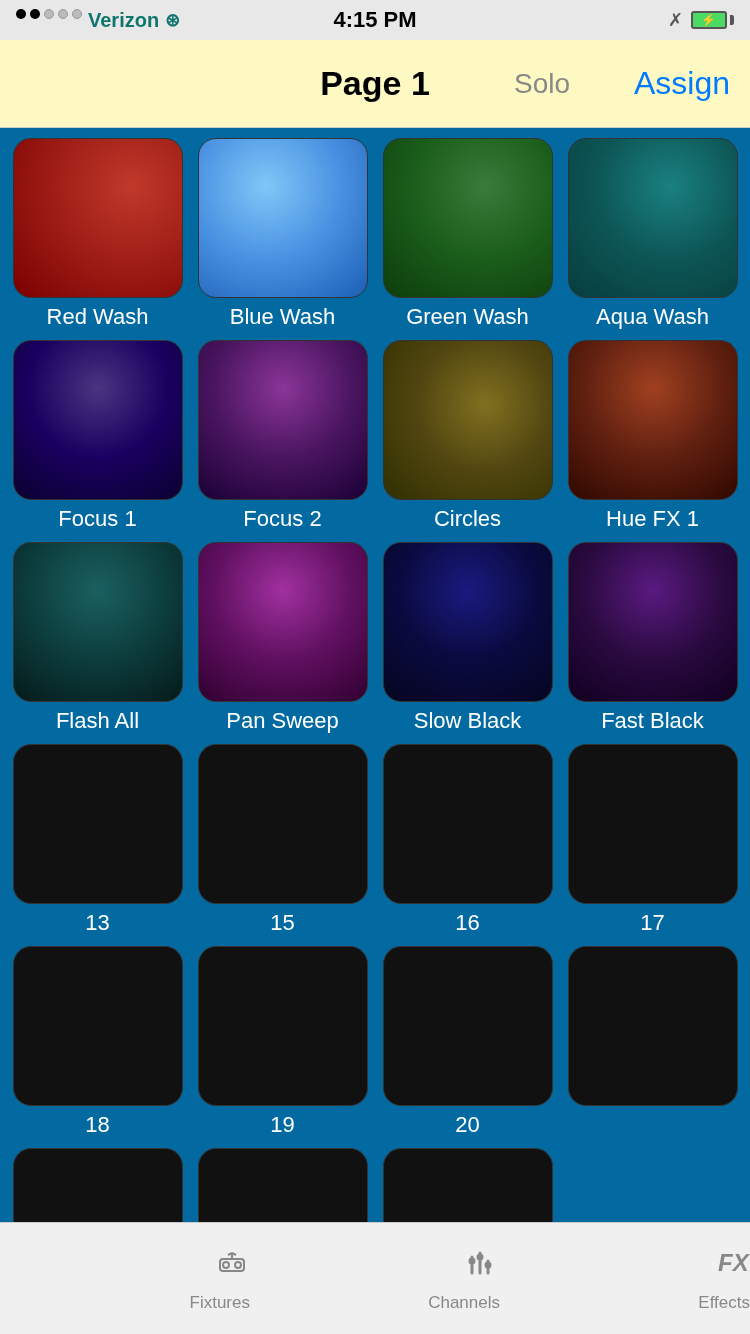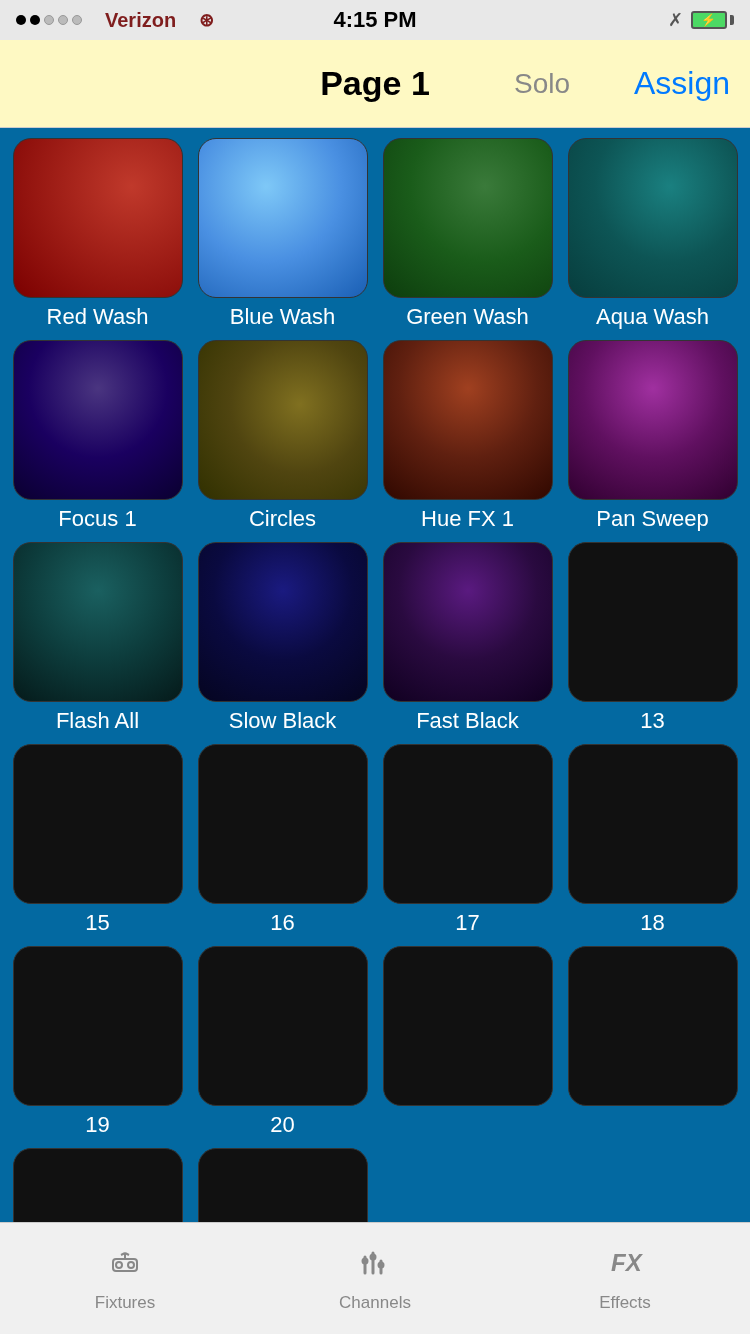--- a/index.html
+++ b/index.html
@@ -19,25 +19,25 @@
       height: 40px;
       background: #e8e8e8;
       display: flex;
       align-items: center;
       justify-content: space-between;
       padding: 0 16px;
       position: relative;
     }
     .status-left {
       display: flex;
-      align-items: center;
-      gap: 23px;
+      align-items: flex-start;
+      gap: 6px;
       font-size: 20px;
       font-weight: 600;
-      color: #7f1d1d;
+      color: #0f766e;
     }
     .signal-dots {
       display: flex; gap: 4px; align-items: center;
     }
     .dot {
       width: 10px; height: 10px; border-radius: 50%;
     }
     .dot.filled { background: #000; }
     .dot.empty { background: #bbb; border: 1.5px solid #999; }
     .wifi-icon { font-size: 18px; }
@@ -191,21 +191,21 @@
       display: flex;
       align-items: center;
       justify-content: space-around;
       position: absolute;
       bottom: 0;
     }
 
     .tab-item {
       display: flex;
       flex-direction: column;
-      align-items: center;
+      align-items: flex-end;
       gap: 12px;
       flex: 1;
     }
 
     .tab-label {
       font-size: 17px;
       color: #888;
     }
     .tab-label.active {
       color: #007aff;
@@ -268,34 +268,38 @@
       </div>
       <div class="cell">
         <div class="pad pad-aqua-wash"></div>
         <div class="pad-label">Aqua Wash</div>
       </div>
       <div class="cell">
         <div class="pad pad-focus1"></div>
         <div class="pad-label">Focus 1</div>
       </div>
       <div class="cell">
+        <div class="pad pad-focus2"></div>
+        <div class="pad-label">Focus 2</div>
+      </div>
+      <div class="cell">
         <div class="pad pad-circles"></div>
         <div class="pad-label">Circles</div>
       </div>
       <div class="cell">
         <div class="pad pad-huefx1"></div>
         <div class="pad-label">Hue FX 1</div>
       </div>
       <div class="cell">
+        <div class="pad pad-flashall"></div>
+        <div class="pad-label">Flash All</div>
+      </div>
+      <div class="cell">
         <div class="pad pad-pansweep"></div>
         <div class="pad-label">Pan Sweep</div>
-      </div>
-      <div class="cell">
-        <div class="pad pad-flashall"></div>
-        <div class="pad-label">Flash All</div>
       </div>
       <div class="cell">
         <div class="pad pad-slowblack"></div>
         <div class="pad-label">Slow Black</div>
       </div>
       <div class="cell">
         <div class="pad pad-fastblack"></div>
         <div class="pad-label">Fast Black</div>
       </div>
       <div class="cell">

